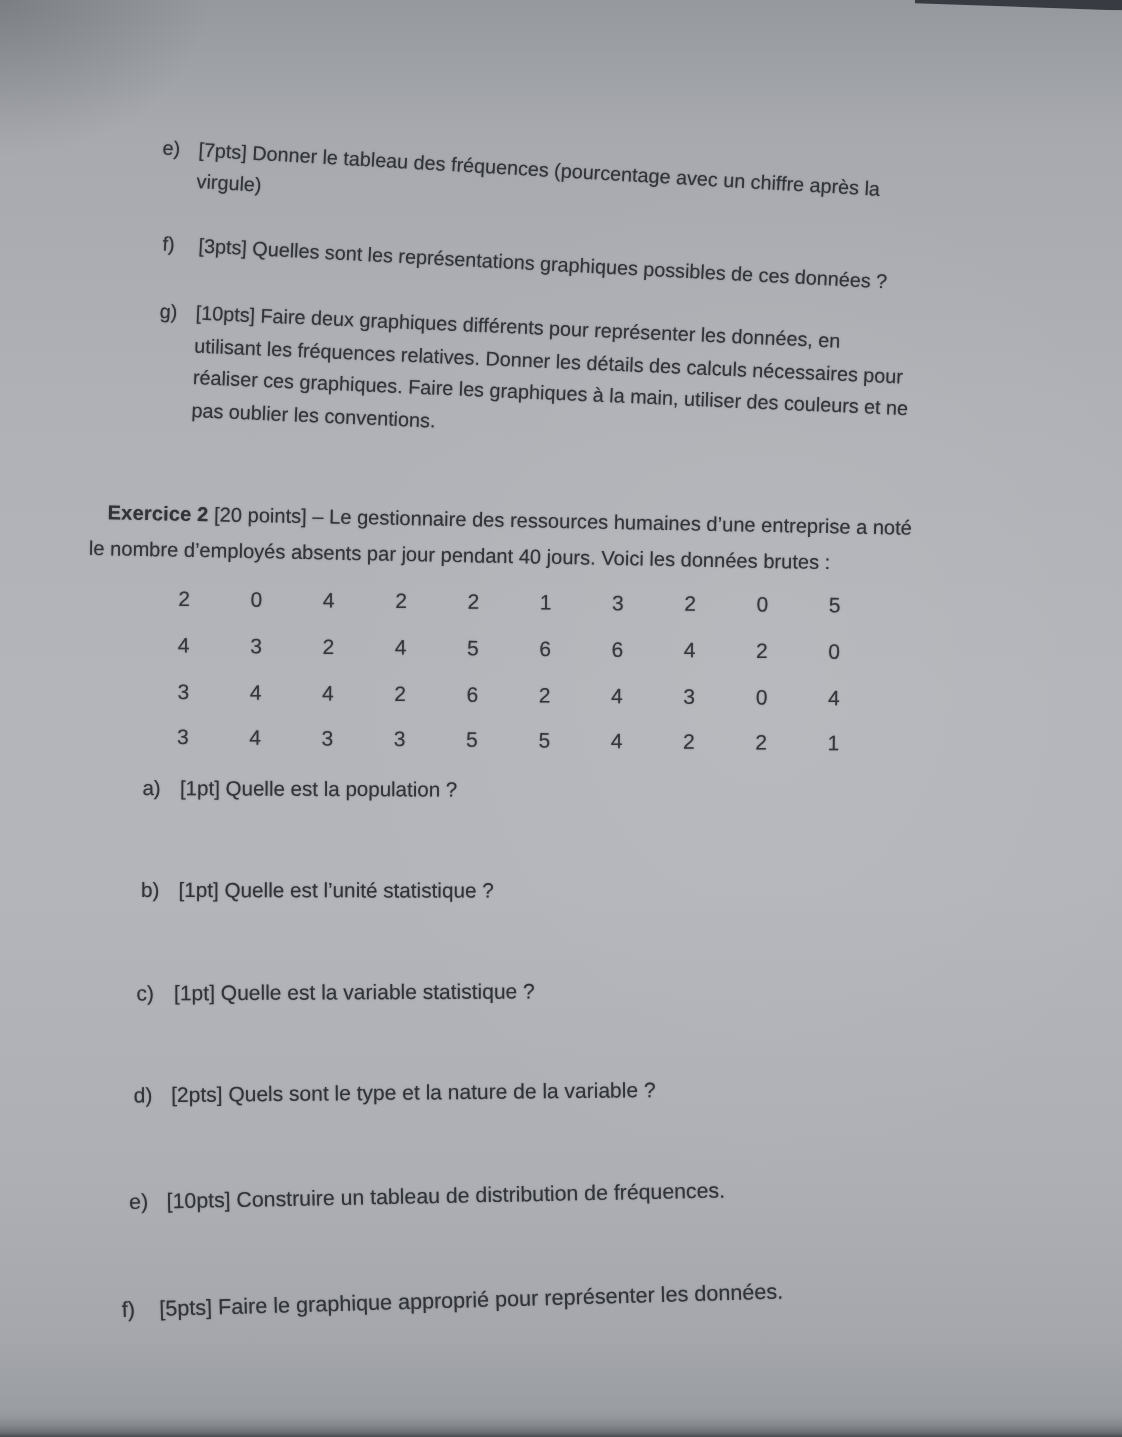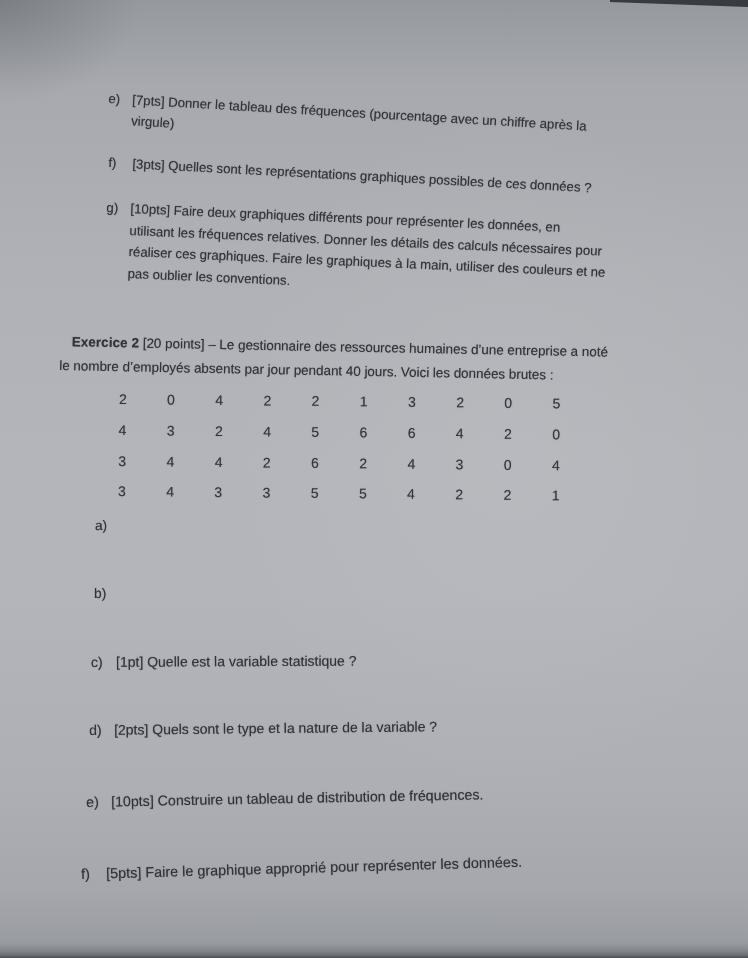--- a/index.html
+++ b/index.html
@@ -154,23 +154,25 @@
       <span class="cell">5</span>
       <span class="cell">5</span>
       <span class="cell">4</span>
       <span class="cell">2</span>
       <span class="cell">2</span>
       <span class="cell">1</span>
     </div>
 
   <div class="blk q q2 soft" id="q-a">
     <span class="lbl">a)</span>
+    <span class="txt">[1pt] Quelle est la population ?</span>
   </div>
   <div class="blk q q2 soft" id="q-b">
     <span class="lbl">b)</span>
+    <span class="txt">[1pt] Quelle est l’unité statistique ?</span>
   </div>
   <div class="blk q q2 soft" id="q-c">
     <span class="lbl">c)</span>
     <span class="txt">[1pt] Quelle est la variable statistique ?</span>
   </div>
   <div class="blk q q2 soft" id="q-d">
     <span class="lbl">d)</span>
     <span class="txt">[2pts] Quels sont le type et la nature de la variable ?</span>
   </div>
   <div class="blk q q2 soft" id="q-e">

